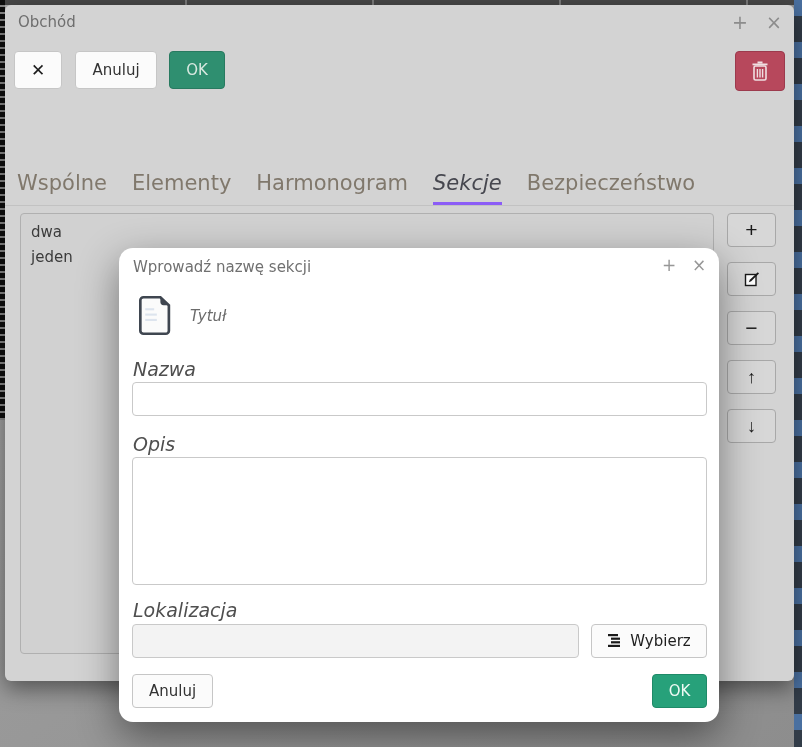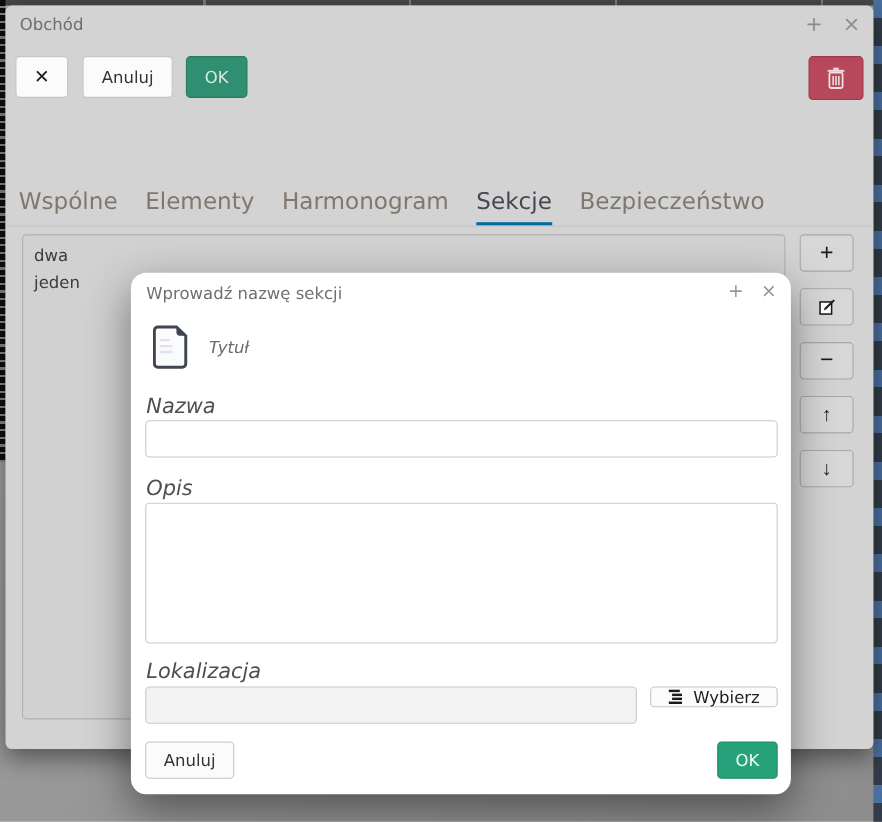--- a/index.html
+++ b/index.html
@@ -62,21 +62,21 @@
   .mw-header { position: absolute; left: 15px; top: 96px; display: flex; align-items: center; gap: 14px; }
   .mw-header .hdr-text { font-size: 17px; color: #555; }
 
   .tabs {
     position: absolute; left: 12px; top: 166px; right: 20px;
     display: flex; gap: 25px;
   }
   .tab {
     font-size: 21px; color: #80786c; padding-bottom: 7px; cursor: default;
   }
-  .tab.active { color: #46474f; border-bottom: 3px solid #0369a1; }
+  .tab.active { color: #46474f; border-bottom: 3px solid #8b5cf6; font-style: italic; }
   .tabs-separator {
     position: absolute; left: 0; top: 200px; width: 789px; height: 0;
     border-top: 1px solid #c2c2c2;
   }
 
   .section-list {
     position: absolute; left: 15px; top: 208px; width: 694px; height: 441px;
     border: 1px solid #b0b0b0; border-radius: 4px; background: #d1d1d1;
     padding: 6px 0;
   }
@@ -116,21 +116,21 @@
   .txt-input {
     position: absolute; left: 13px; width: 575px; height: 34px;
     border: 1px solid #c9c9c9; border-radius: 4px; background: #fff;
     font-family: inherit; font-size: 15px; color: #222; padding: 0 8px; outline: none;
   }
   .inp-name { top: 134px; }
   .inp-desc { top: 209px; height: 128px; resize: none; padding: 6px 8px; }
   .inp-loc  { top: 376px; width: 447px; background: #f3f3f3; }
 
   .btn-choose {
-    position: absolute; left: 472px; top: 376px; width: 116px; height: 19px;
+    position: absolute; left: 472px; top: 376px; width: 116px; height: 34px;
     gap: 8px; font-size: 15px; color: #1e1e1e;
   }
   .btn-dlg-cancel { position: absolute; left: 13px; top: 426px; width: 81px; height: 34px; }
   .btn-dlg-ok {
     position: absolute; left: 533px; top: 426px; width: 55px; height: 34px;
     background: #27a17a; border-color: #1f8a68; color: #eefaf4;
   }
 
   .icon-svg { display: block; }
 </style>

